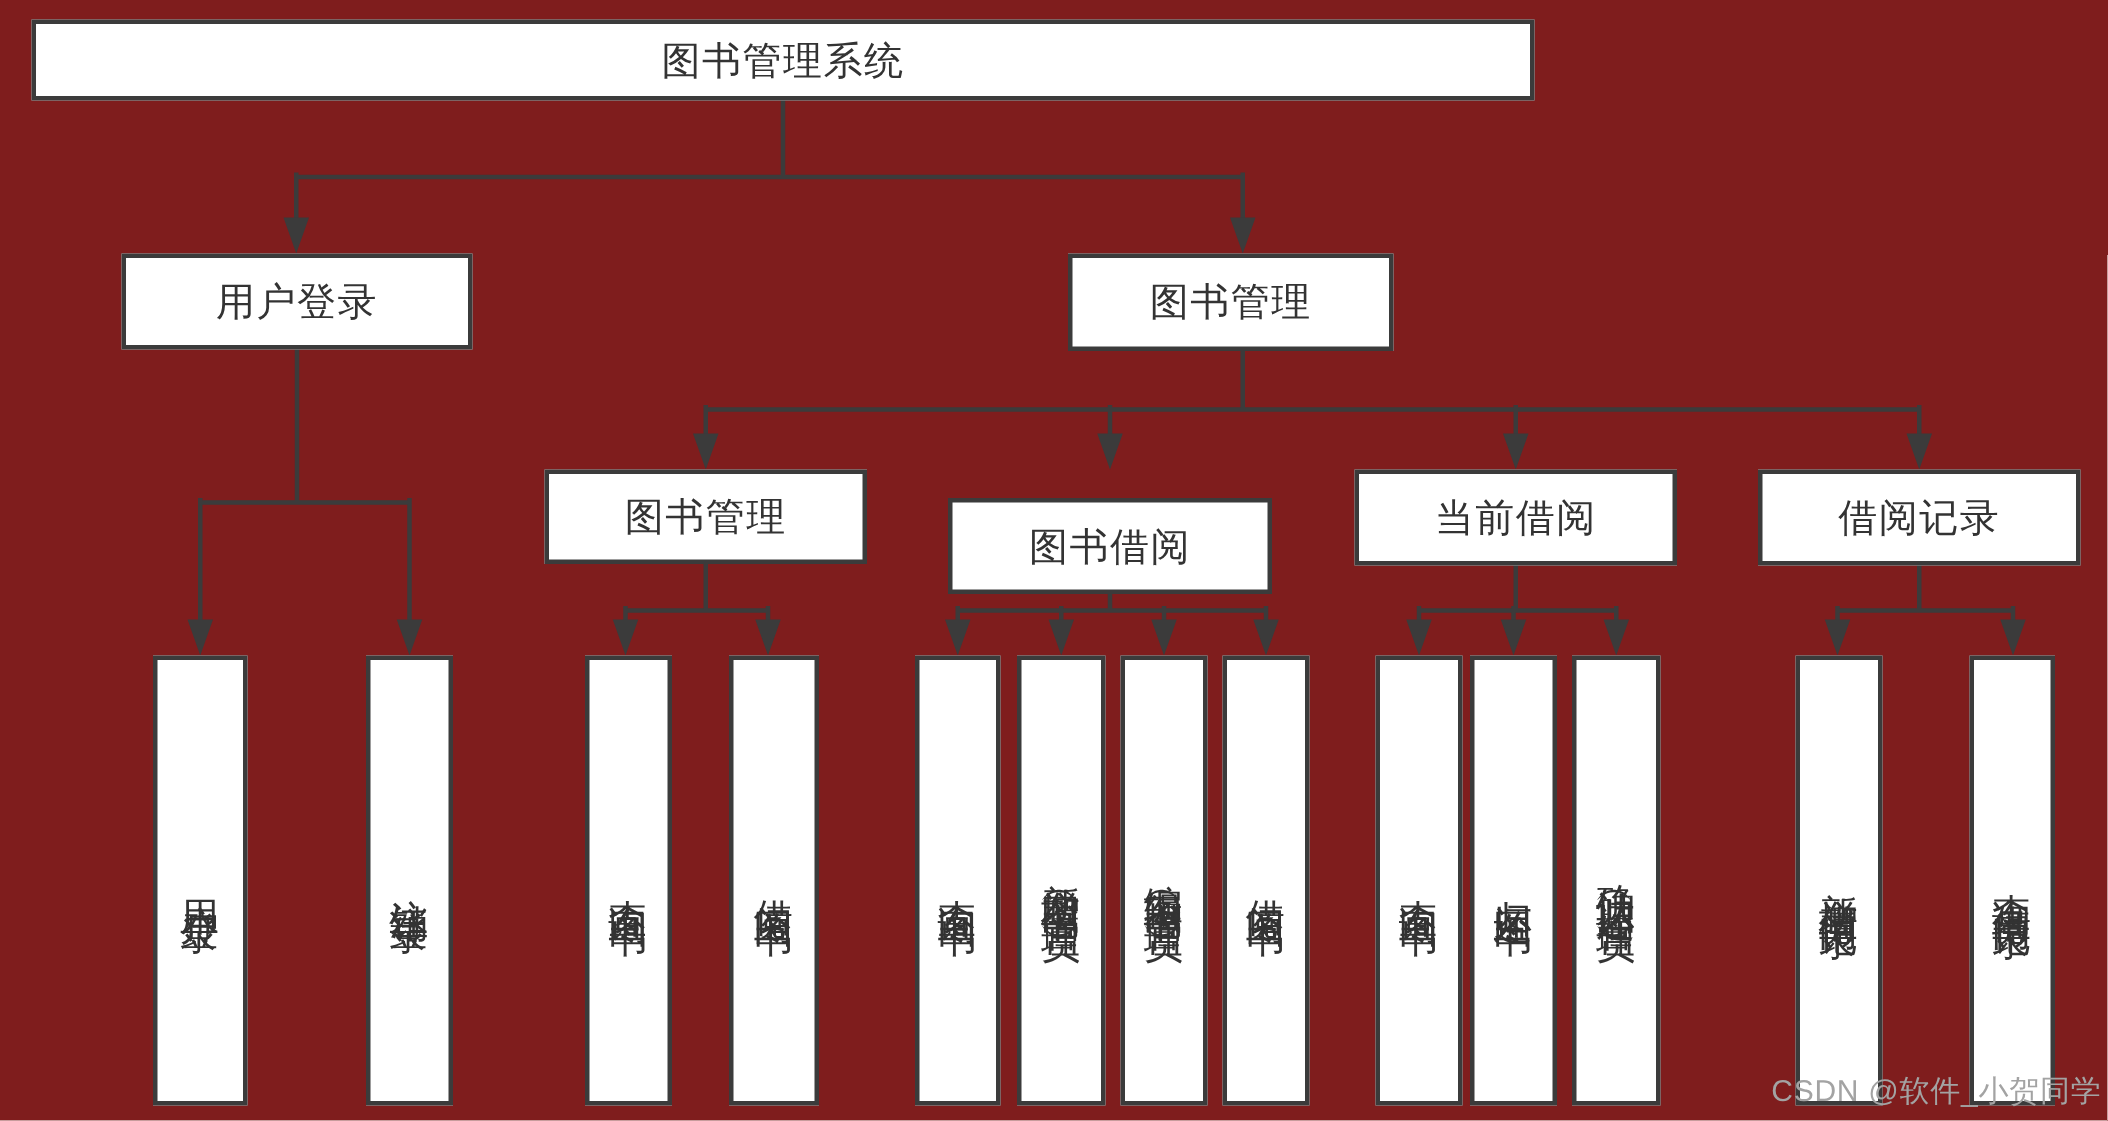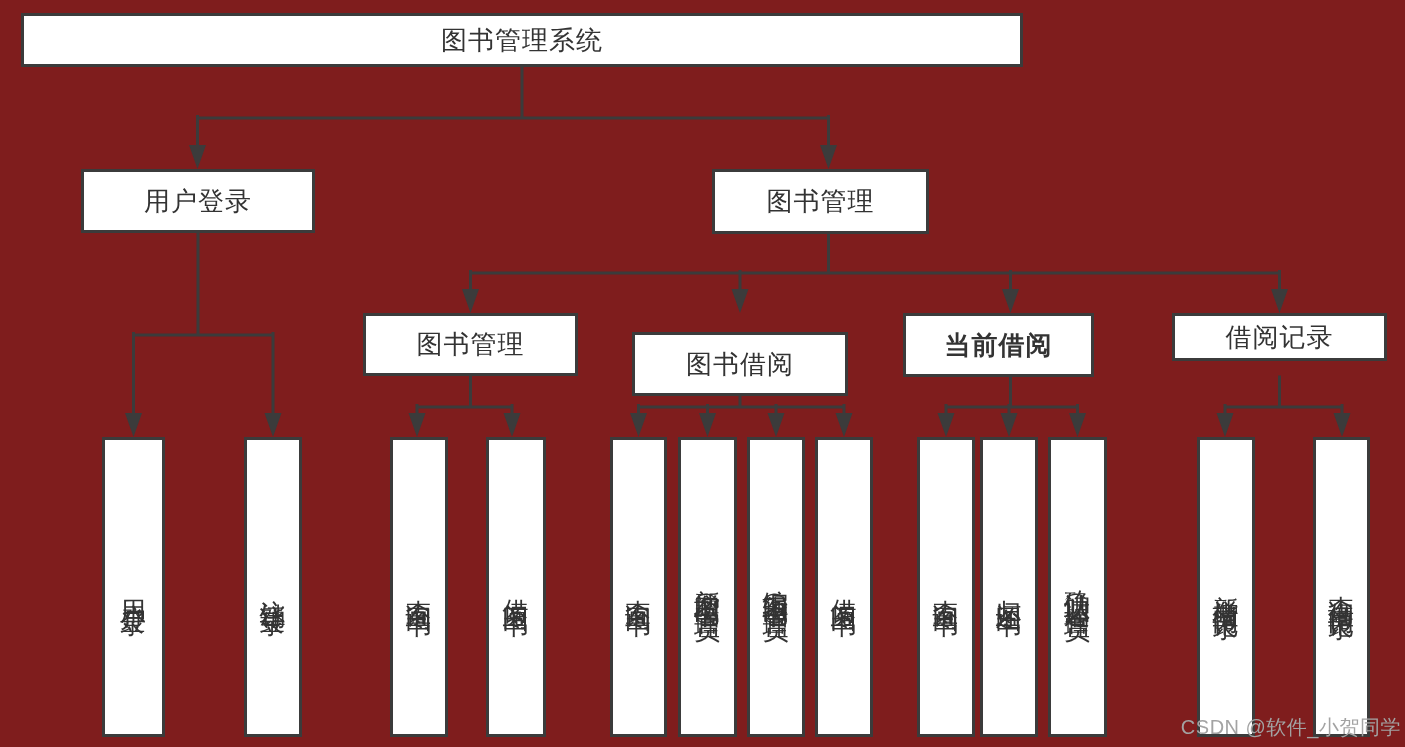--- a/index.html
+++ b/index.html
@@ -89,22 +89,22 @@
     </g>
   </svg>
 
   <div class="hbox" style="left:21px;top:13px;width:1002px;height:54px;">图书管理系统</div>
 
   <div class="hbox" style="left:81px;top:169px;width:234px;height:64px;">用户登录</div>
   <div class="hbox" style="left:712px;top:169px;width:217px;height:65px;font-family:Liberation Mono, monospace;">图书管理</div>
 
   <div class="hbox" style="left:363px;top:313px;width:215px;height:63px;">图书管理</div>
   <div class="hbox" style="left:632px;top:313px;width:216px;height:64px;margin-top:19px;">图书借阅</div>
-  <div class="hbox" style="left:903px;top:313px;width:191px;height:64px;font-weight:bold;">当前借阅</div>
-  <div class="hbox" style="left:1172px;top:313px;width:215px;height:48px;">借阅记录</div>
+  <div class="hbox" style="left:903px;top:313px;width:215px;height:64px;">当前借阅</div>
+  <div class="hbox" style="left:1172px;top:313px;width:215px;height:64px;">借阅记录</div>
 
   <div class="vbox" style="left:102px;width:63px;">用户登录</div>
   <div class="vbox" style="left:244px;width:58px;">注销登录</div>
 
   <div class="vbox" style="left:390px;width:58px;">查询图书</div>
   <div class="vbox" style="left:486px;width:60px;">借阅图书</div>
 
   <div class="vbox" style="left:610px;width:57px;">查询图书</div>
   <div class="vbox" style="left:678px;width:59px;">新增图书（管理员）</div>
   <div class="vbox" style="left:747px;width:58px;">编辑图书（管理员）</div>

